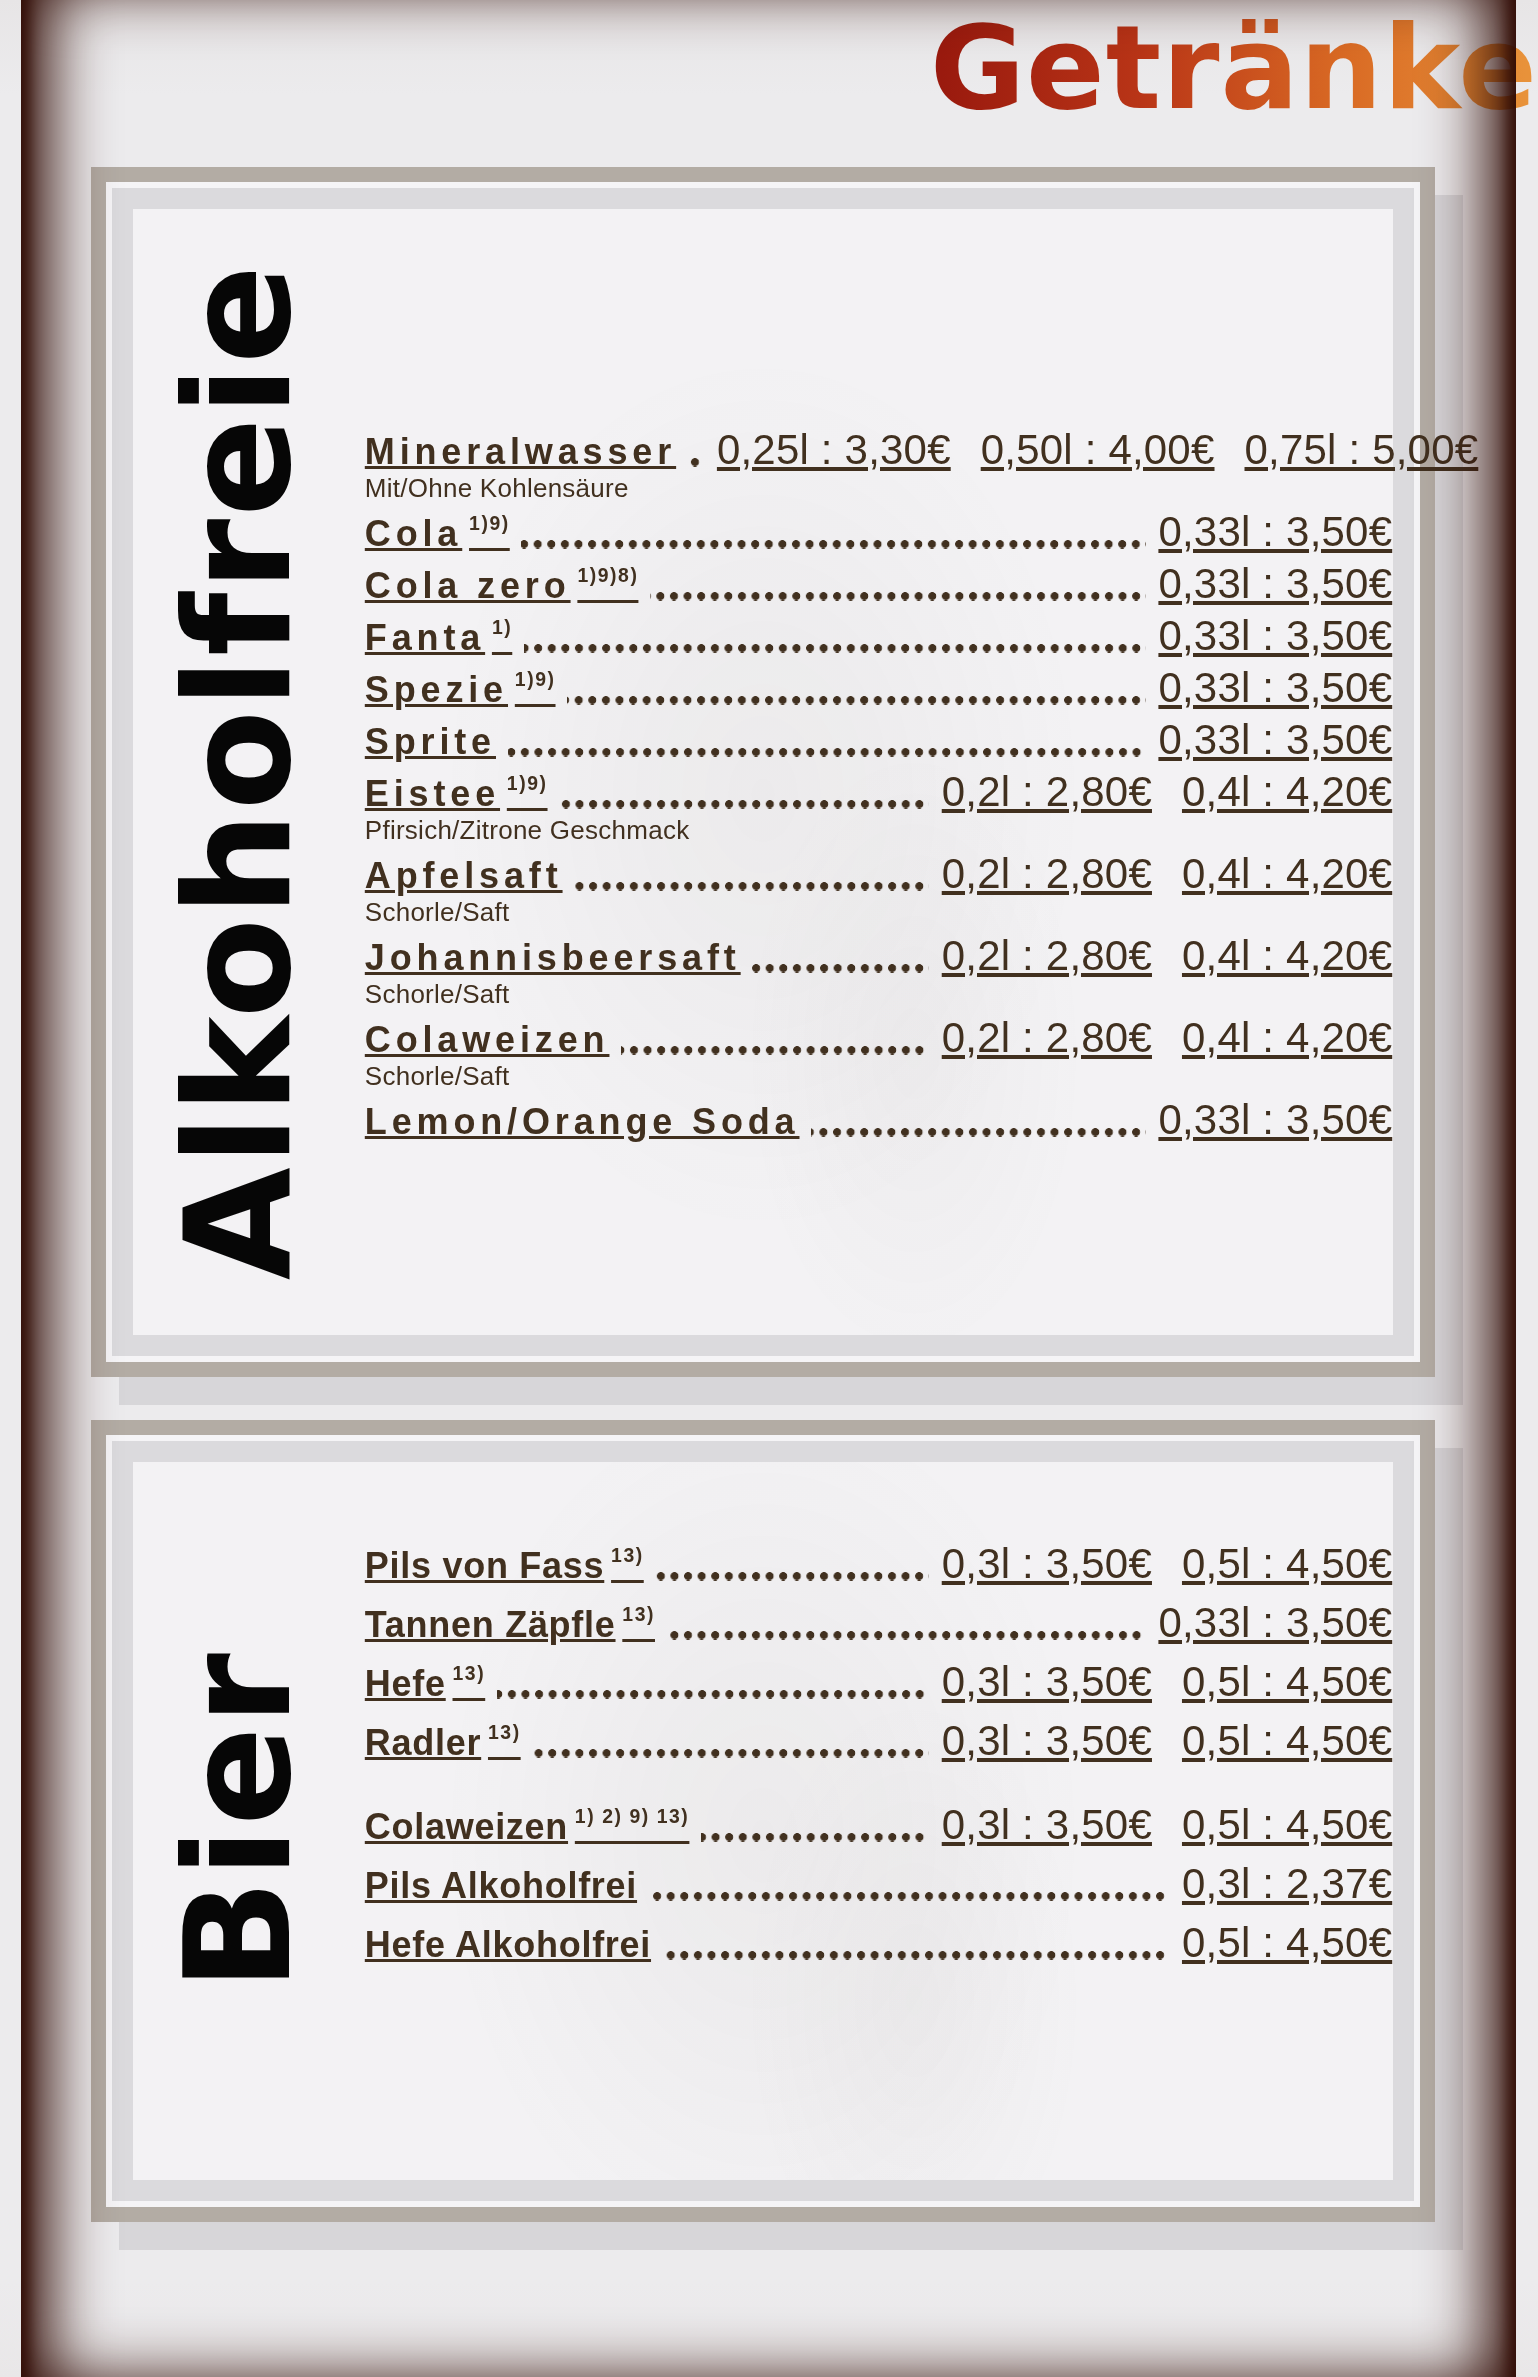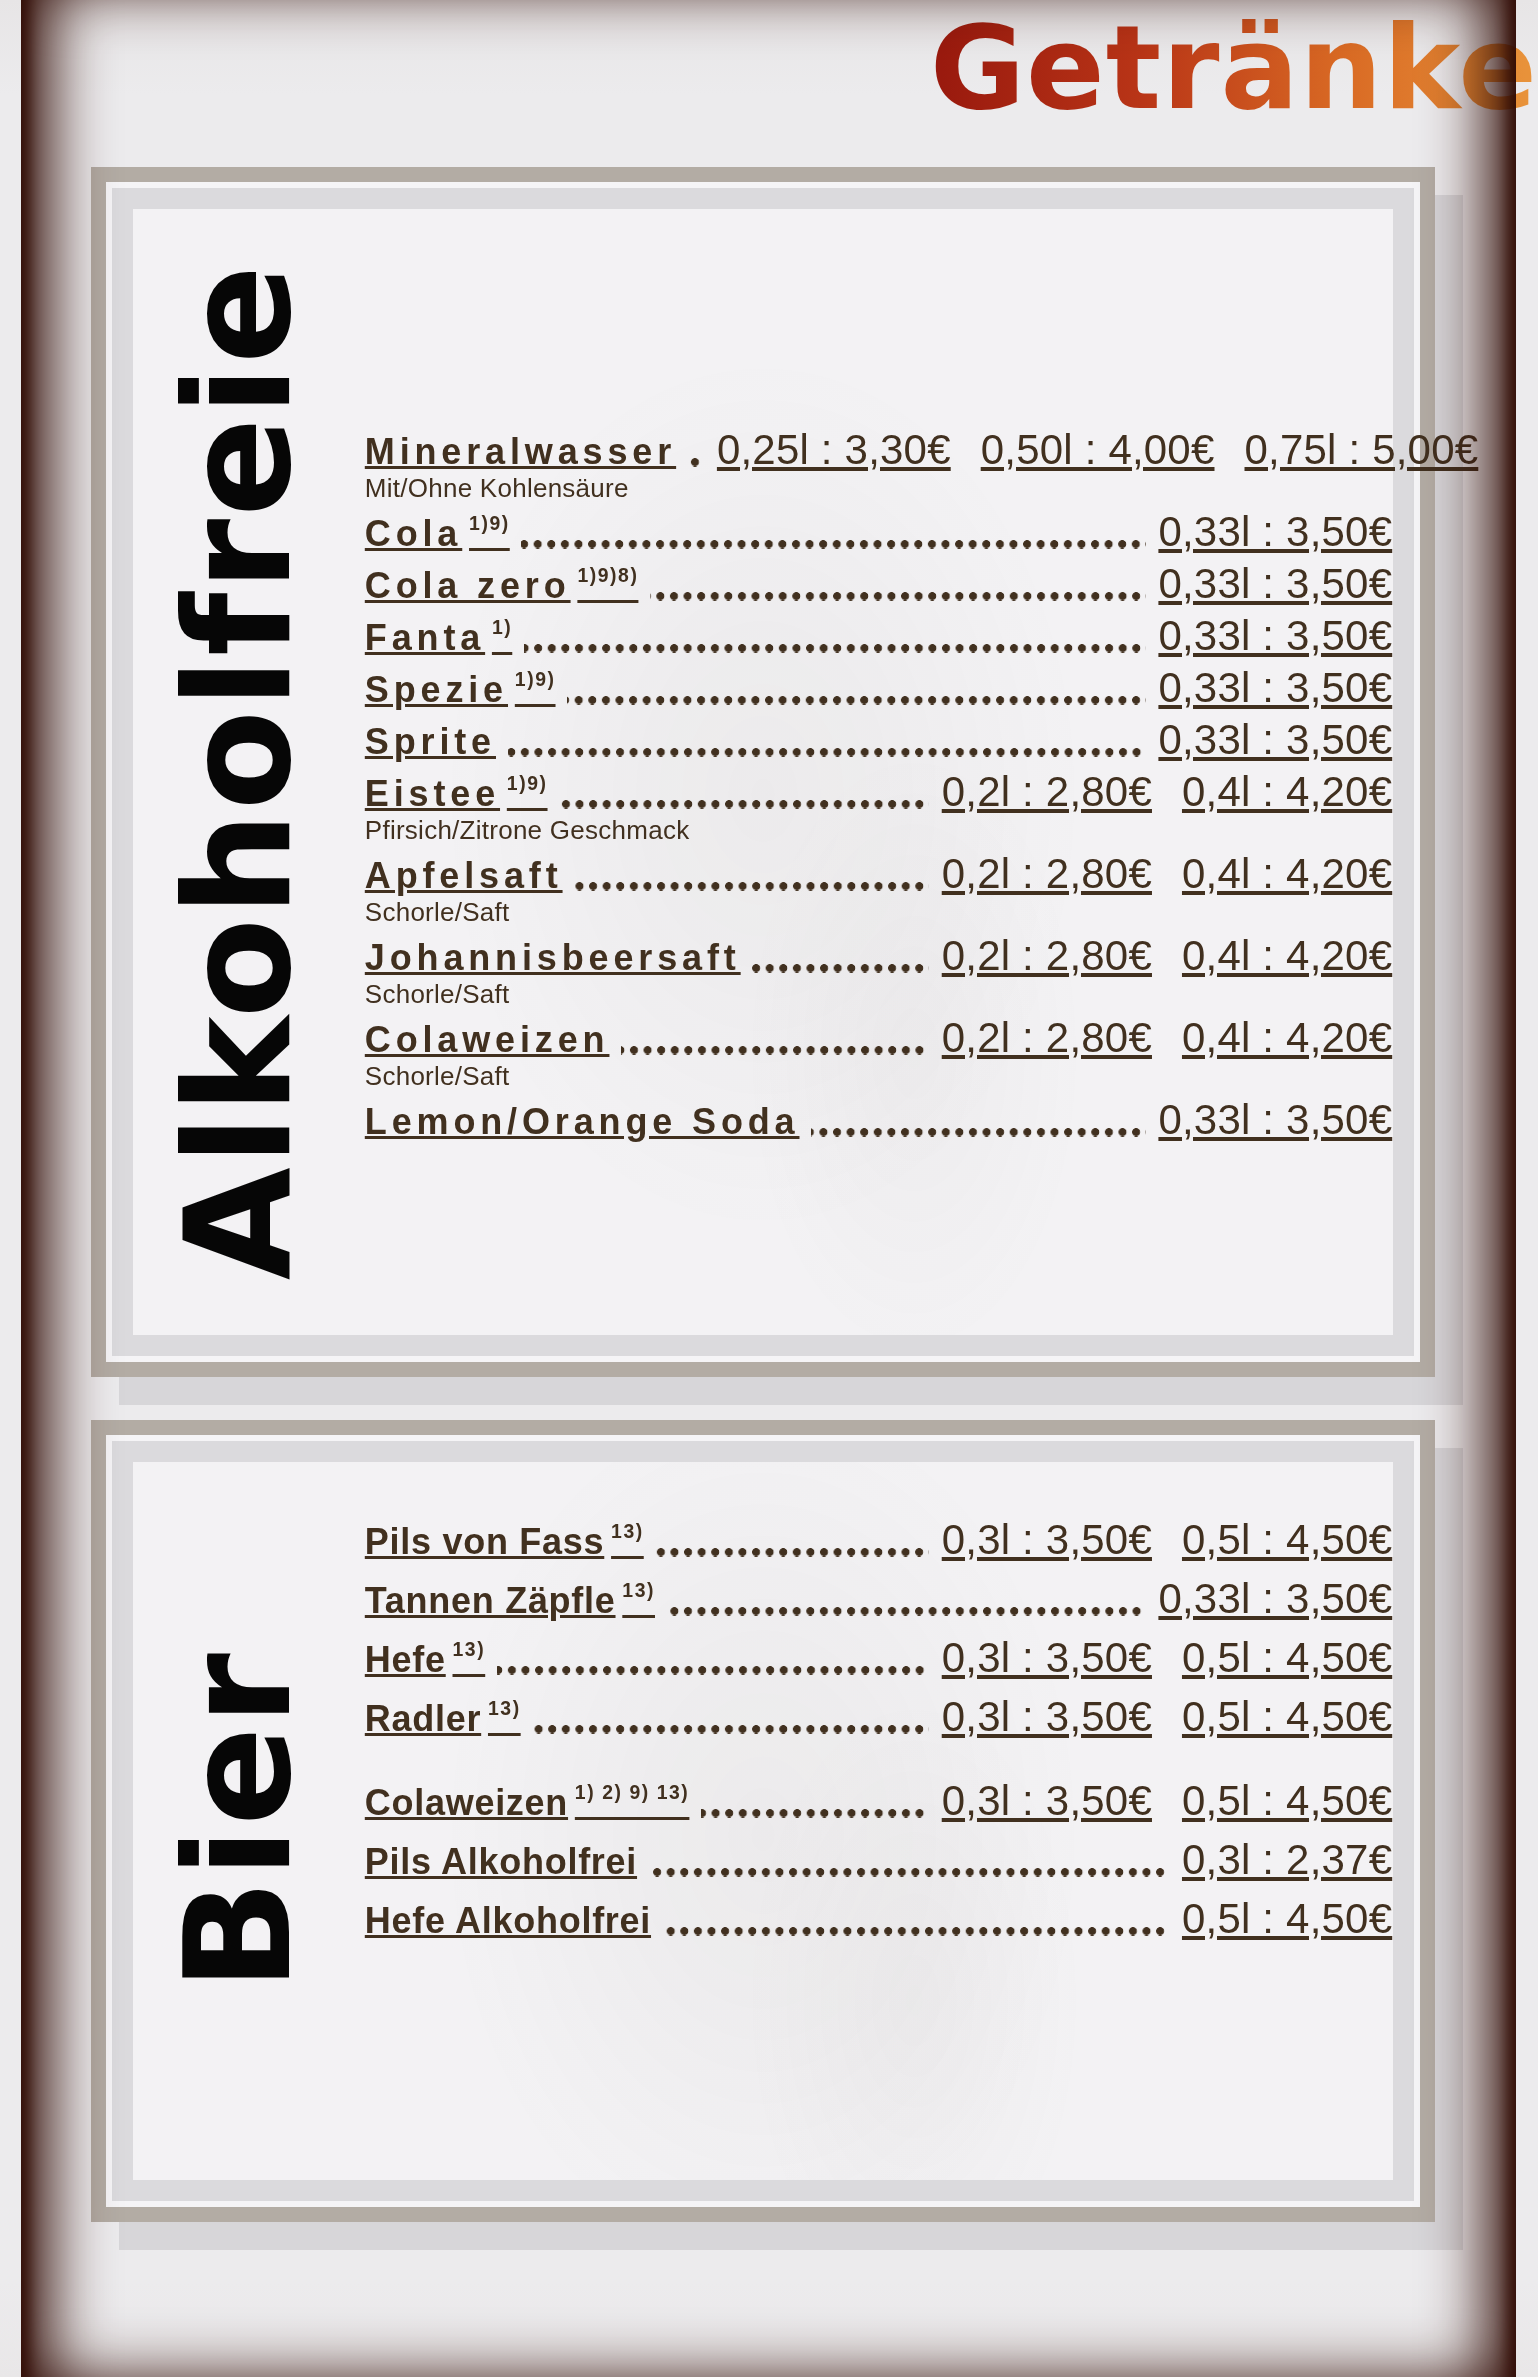--- a/index.html
+++ b/index.html
@@ -59,21 +59,21 @@
     display:flex;align-items:center;justify-content:center;
   }
   .side-label{
     writing-mode:vertical-rl;transform:rotate(180deg);
     font-family:"DejaVu Sans","Liberation Sans",sans-serif;
     font-size:146px;font-weight:700;line-height:1;letter-spacing:1.9px;
     color:var(--label);white-space:nowrap;
   }
   .item-list{margin-left:232px;margin-right:1px;display:flex;flex-direction:column;}
   .sec0 .item-list{padding-top:219px;}
-  .sec1 .item-list{padding-top:56px;}
+  .sec1 .item-list{padding-top:80px;}
   .item{color:var(--ink);}
   .sec0 .item{height:52px;}
   .sec0 .item.with-sub{height:82px;}
   .sec1 .item{height:59px;}
   .sec1 .item.with-sub{height:84px;}
   .row-line{display:flex;align-items:baseline;width:100%;text-decoration:underline;}
   .iname{
     font-size:36px;font-weight:700;line-height:1.05;white-space:nowrap;
     letter-spacing:0.02em;
   }

